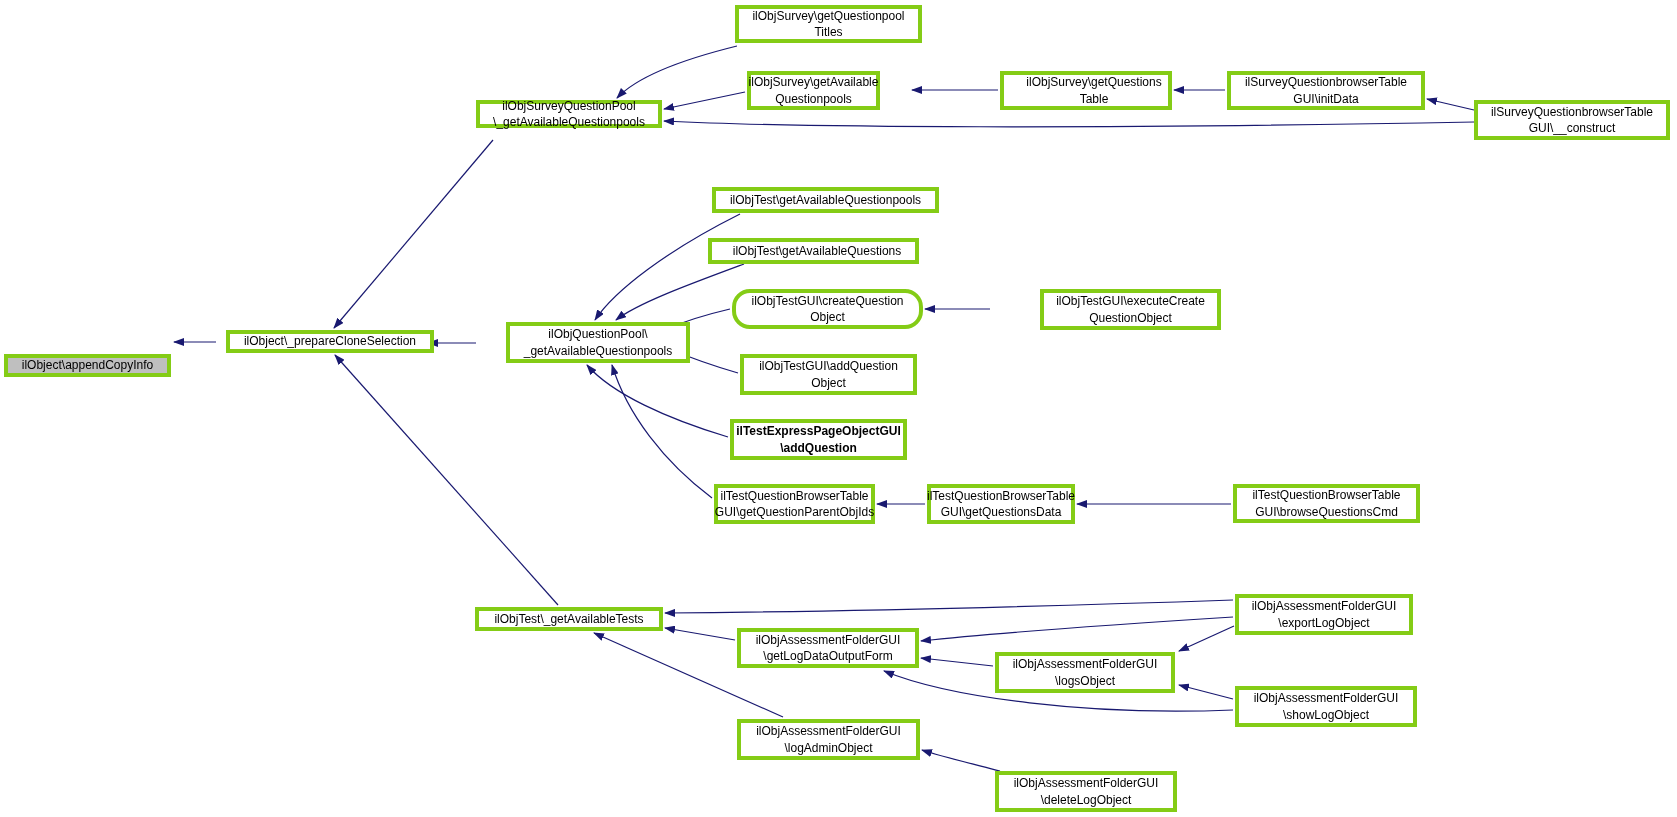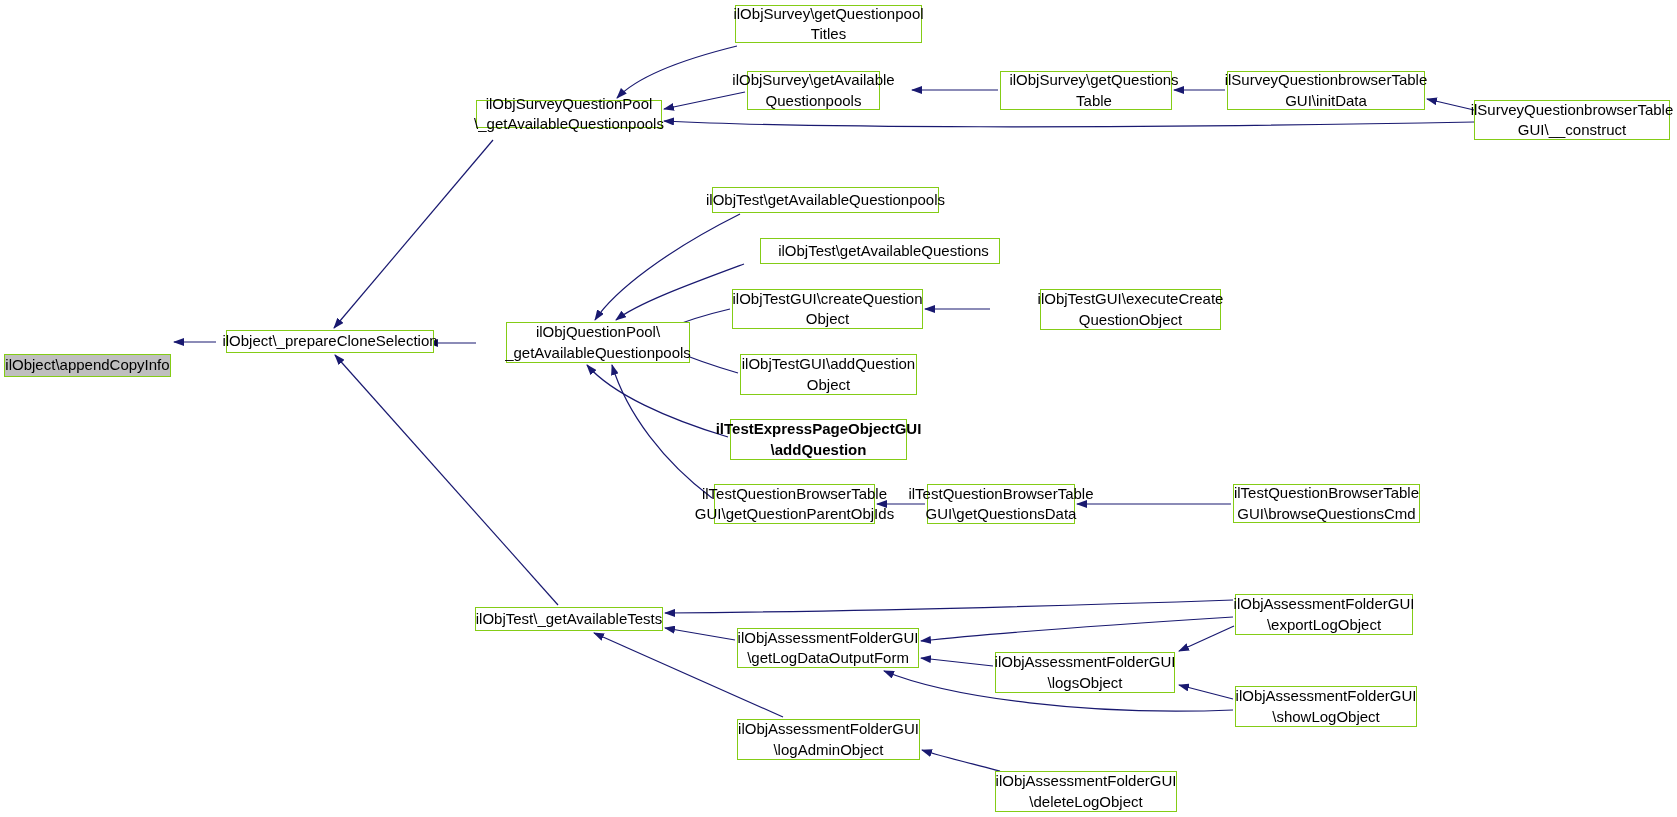--- a/index.html
+++ b/index.html
@@ -13,23 +13,23 @@
   }
   .edge-layer {
     position: absolute;
     left: 0; top: 0;
     width: 1677px; height: 817px;
   }
   .node {
     position: absolute;
     box-sizing: border-box;
     background: #ffffff;
-    border: 1px solid #84cc16;
+    border: 4px solid #84cc16;
     color: #000000;
-    font-size: 15px;
+    font-size: 12px;
     line-height: 1.35;
     display: flex;
     align-items: center;
     justify-content: center;
     text-align: center;
     white-space: pre-line;
     cursor: pointer;
   }
   .node.highlight { background: #bfbfbf; }
   .edge {
@@ -90,22 +90,22 @@
 Questionpools</div>
       <div class="node" style="left: 1000px; top: 71px; width: 172px; height: 39px; padding-left: 16px;">ilObjSurvey\getQuestions
 Table</div>
       <div class="node" style="left: 1227px; top: 71px; width: 198px; height: 39px;">ilSurveyQuestionbrowserTable
 GUI\initData</div>
       <div class="node" style="left: 1474px; top: 100px; width: 196px; height: 40px;">ilSurveyQuestionbrowserTable
 GUI\__construct</div>
       <div class="node" style="left: 478px; top: 322px; width: 184px; height: 41px; margin-left: 28px;">ilObjQuestionPool\
 _getAvailableQuestionpools</div>
       <div class="node" style="left: 712px; top: 187px; width: 227px; height: 26px;">ilObjTest\getAvailableQuestionpools</div>
-      <div class="node" style="left: 760px; top: 238px; width: 240px; height: 26px; padding-left: 7px;">ilObjTest\getAvailableQuestions</div>
-      <div class="node" style="left: 732px; top: 289px; width: 191px; height: 40px;">ilObjTestGUI\createQuestion
+      <div class="node" style="left: 708px; top: 238px; width: 211px; height: 26px; padding-left: 7px;">ilObjTest\getAvailableQuestions</div>
+      <div class="node" style="left: 732px; top: 289px; width: 191px; height: 40px; border-radius: 18px;">ilObjTestGUI\createQuestion
 Object</div>
       <div class="node" style="left: 1040px; top: 289px; width: 181px; height: 41px;">ilObjTestGUI\executeCreate
 QuestionObject</div>
       <div class="node" style="left: 740px; top: 354px; width: 177px; height: 41px;">ilObjTestGUI\addQuestion
 Object</div>
       <div class="node" style="left: 730px; top: 419px; width: 177px; height: 41px; font-weight: bold;">ilTestExpressPageObjectGUI
 \addQuestion</div>
       <div class="node" style="left: 714px; top: 484px; width: 161px; height: 40px;">ilTestQuestionBrowserTable
 GUI\getQuestionParentObjIds</div>
       <div class="node" style="left: 927px; top: 484px; width: 148px; height: 40px;">ilTestQuestionBrowserTable

